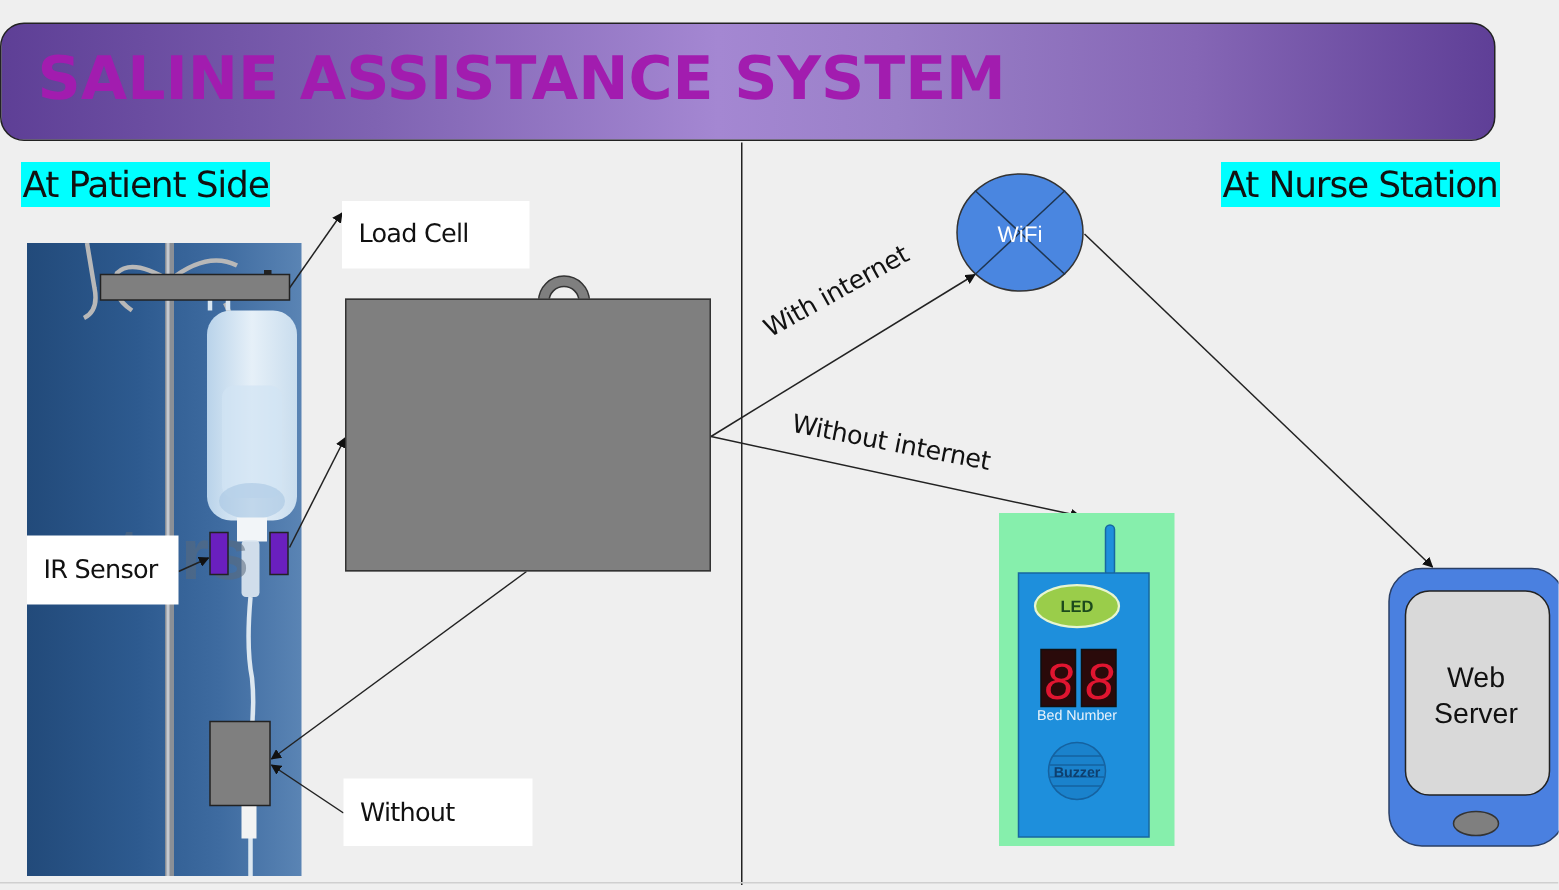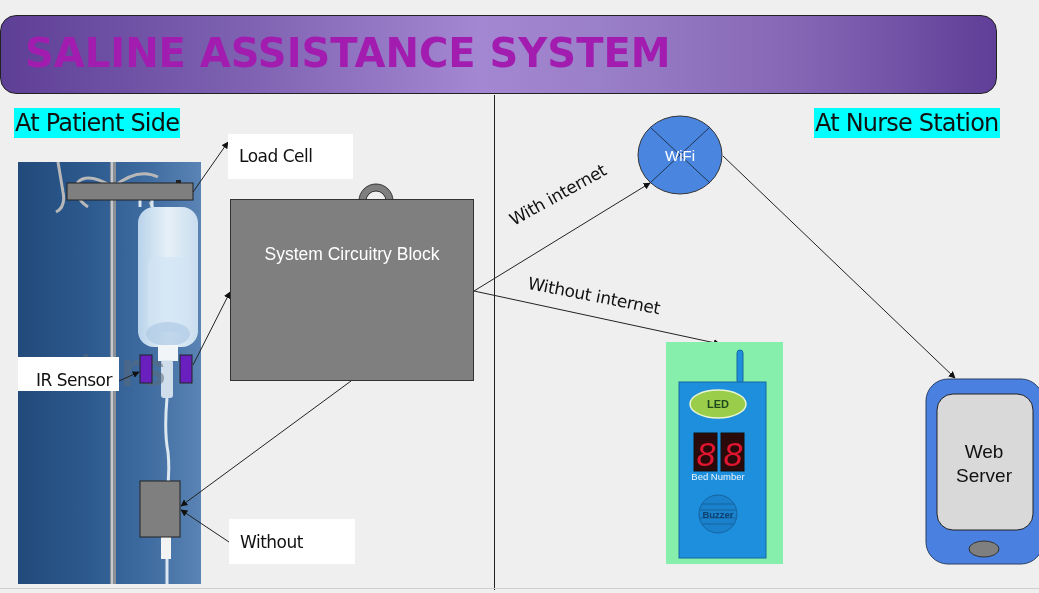--- a/index.html
+++ b/index.html
@@ -27,21 +27,21 @@
       font-family: "DejaVu Sans", sans-serif; letter-spacing: -0.8px;
     }
     #patient-label { left: 14px; top: 108px; }
     #nurse-label { left: 814px; top: 108px; }
     .callout {
       background: #fff; color: #111; font-size: 17px; white-space: nowrap;
       font-family: "DejaVu Sans", sans-serif; letter-spacing: -0.5px;
       box-sizing: border-box;
     }
     #load-cell-label { left: 228px; top: 115px; width: 125px; height: 45px; padding: 12px 0 0 11px; margin-top: 19px; }
-    #ir-sensor-label { left: 18px; top: 357px; width: 101px; height: 34px; padding: 13px 0 0 11px; text-align: center; }
+    #ir-sensor-label { left: 18px; top: 357px; width: 101px; height: 46px; padding: 13px 0 0 11px; }
     #actuator-label { left: 229px; top: 519px; width: 126px; height: 45px; padding: 13px 0 0 11px; }
     #iv-photo {
       left: 18px; top: 162px; width: 183px; height: 422px; overflow: hidden;
       background: linear-gradient(90deg, #224a7a 0%, #2d5a8f 40%, #3e6ba0 70%, #5a84b4 100%);
     }
     #circuit-block {
       left: 230px; top: 199px; width: 244px; height: 182px;
       background: #7f7f7f; border: 1px solid #333; box-sizing: border-box;
       color: #fff; text-align: center; font-size: 17.5px; line-height: 24px;
     }
@@ -127,21 +127,20 @@
 </svg>
 
 <div id="load-cell-label" class="abs callout">Load Cell</div>
 <div id="ir-sensor-label" class="abs callout">IR Sensor</div>
 <div id="actuator-label" class="abs callout">Without</div>
 
 <svg id="hook" class="abs" viewBox="0 0 40 22">
   <path d="M 3 22 A 17 17 0 0 1 37 22 L 30 22 A 10 10 0 0 0 10 22 Z" fill="#7f7f7f" stroke="#333" stroke-width="1"></path>
 </svg>
 <div id="circuit-block" class="abs">
-  <div id="circuit-title">System Circuitry Block</div>
 </div>
 
 <div id="with-internet-label" class="abs edge-label">With internet</div>
 <div id="without-internet-label" class="abs edge-label">Without internet</div>
 
 <svg id="wifi-node" class="abs" viewBox="0 0 86 80">
   <ellipse cx="43" cy="40" rx="42" ry="39" fill="#4a86e0" stroke="#333" stroke-width="1"></ellipse>
   <line x1="13" y1="12" x2="73" y2="68" stroke="#1f3550" stroke-width="1"></line>
   <line x1="73" y1="12" x2="13" y2="68" stroke="#1f3550" stroke-width="1"></line>
   <text x="43" y="46" text-anchor="middle" font-size="15" fill="#ffffff">WiFi</text>

